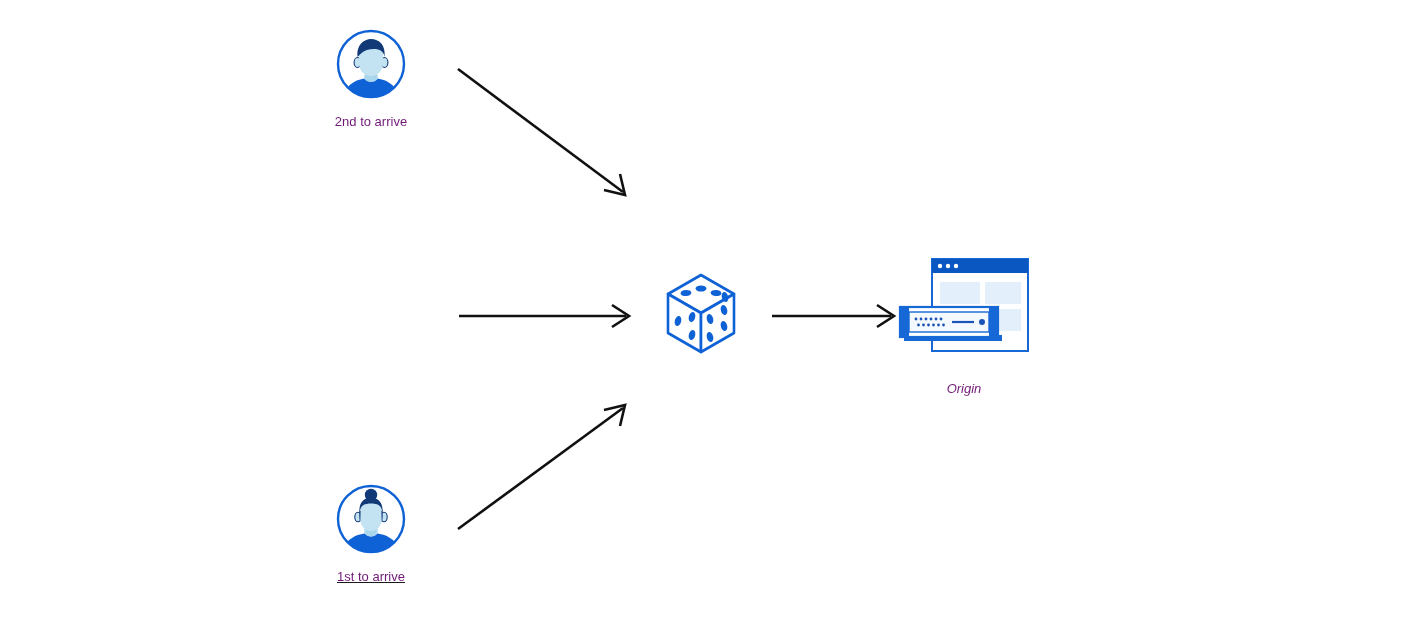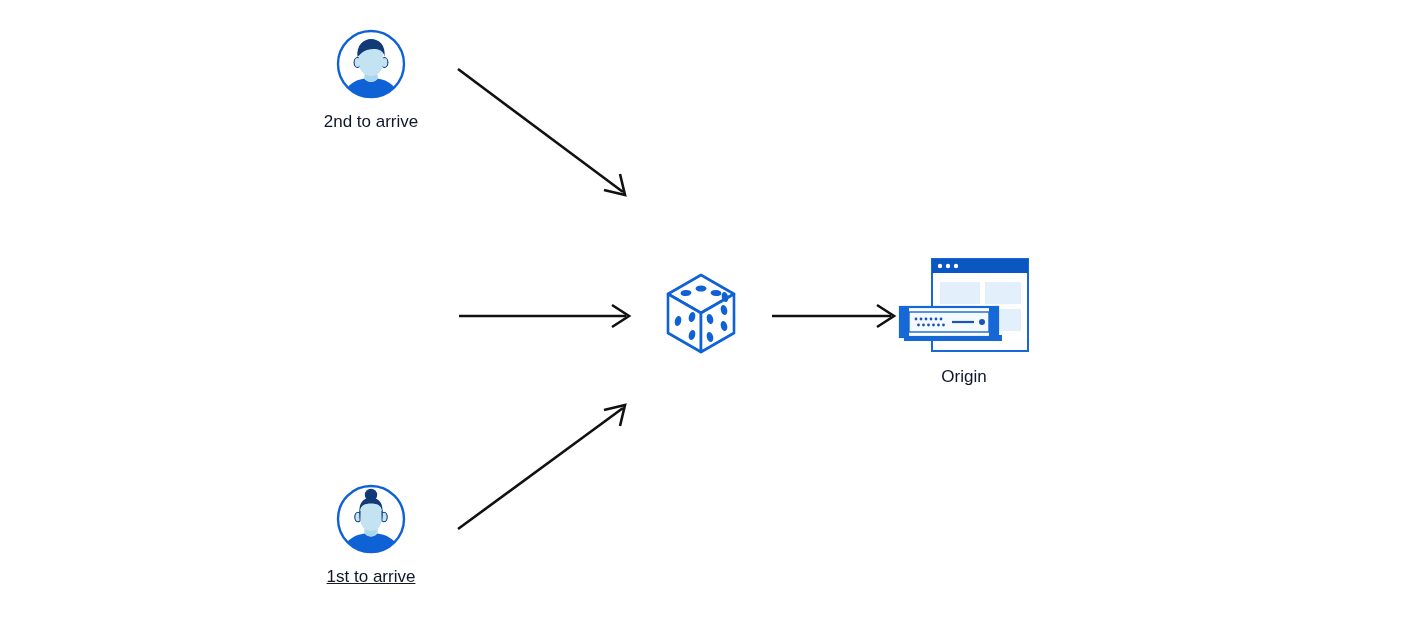--- a/index.html
+++ b/index.html
@@ -19,31 +19,33 @@
     background: #ffffff;
     overflow: hidden;
   }
   .node {
     position: absolute;
     display: flex;
     flex-direction: column;
     align-items: center;
   }
   .node-label {
-    font-size: 17px;
+    font-size: 13px;
     line-height: 24px;
-    color: #0f172a;
+    color: #701a75;
     white-space: nowrap;
     text-align: left;
     font-family: "Liberation Sans", sans-serif;
   }
   .avatar-node .node-label {
     margin-top: 10px;
   }
   .origin-node .node-label {
+    margin-top: 12px;
+    font-style: italic;
   }
   .icon-wrap {
     display: block;
     line-height: 0;
   }
   svg { display: block; }
   .arrow-layer {
     position: absolute;
     left: 0;
     top: 0;

